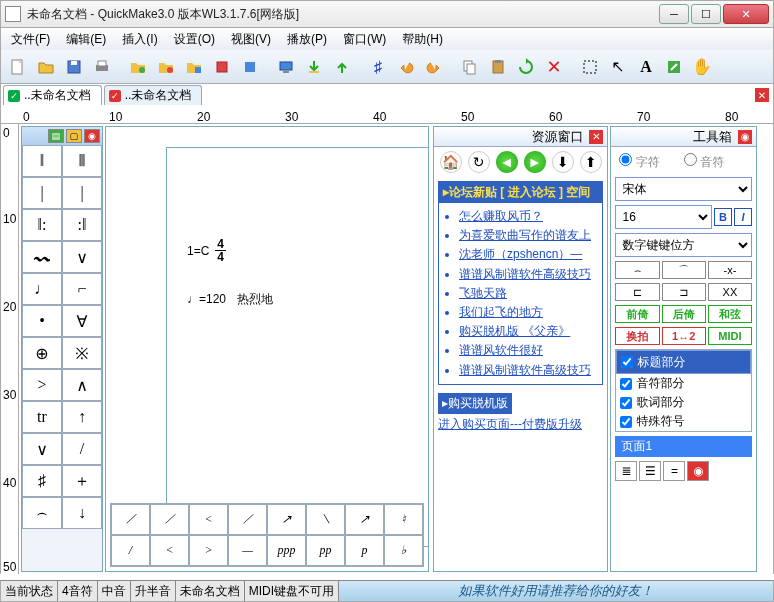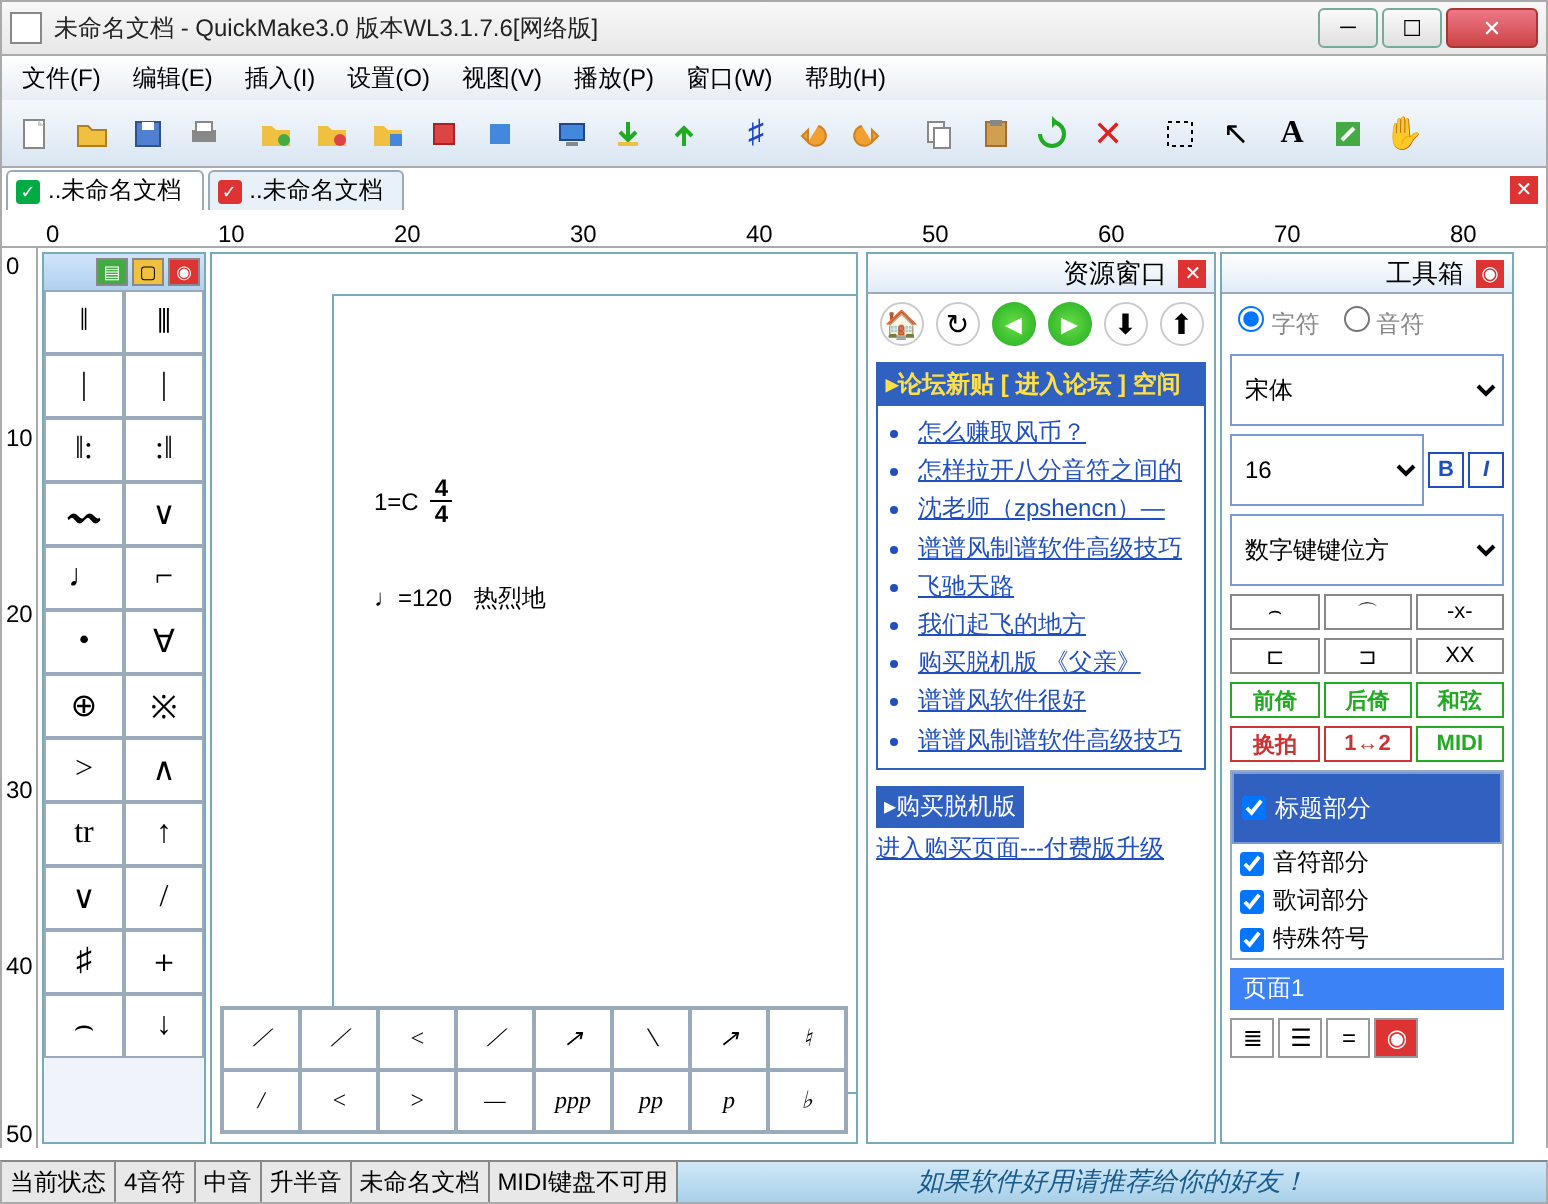--- a/index.html
+++ b/index.html
@@ -66,22 +66,22 @@
 
 .res-section { border: 1px solid #3060c0; margin: 4px; }
 .res-sec-head { background: #3060c0; color: #fde047; padding: 2px 4px; font-weight: bold; }
 .res-list { padding: 4px 6px; }
 .res-list li { list-style: disc; margin-left: 14px; color: #2050c0; text-decoration: underline; line-height: 1.6; cursor: pointer; }
 .res-buy { margin: 4px; }
 .res-buy-head { background: #3060c0; color: #fff; padding: 2px 4px; display: inline-block; }
 .res-buy-line { color: #2050c0; text-decoration: underline; padding: 2px 0; }
 
 .tool-body { padding: 4px; display: flex; flex-direction: column; gap: 4px; overflow: hidden; }
-.radio-row { display: flex; gap: 12px; padding: 2px 4px; color: #888; }
-.sel { width: 100%; height: 36px; border: 1px solid #7a9bd8; background: #fff; padding: 0 2px; }
+.radio-row { display: flex; gap: 24px; padding: 2px 4px; color: #888; }
+.sel { width: 100%; height: 24px; border: 1px solid #7a9bd8; background: #fff; padding: 0 2px; }
 .row { display: flex; gap: 2px; align-items: center; }
 .sq { width: 18px; height: 18px; border: 1px solid #2050c0; color: #2050c0; display: flex; align-items: center; justify-content: center; font-weight: bold; cursor: pointer; font-size: 11px; }
 .sq.red { border-color: #c33; color: #c33; }
 .sq.green { border-color: #2a2; color: #2a2; }
 .wide { flex: 1; }
 .sym-row { display: flex; gap: 2px; }
 .sym { flex: 1; height: 18px; border: 1px solid #888; display: flex; align-items: center; justify-content: center; cursor: pointer; font-size: 11px; }
 .chk-list { border: 1px solid #9ab; }
 .chk-item { display: flex; align-items: center; gap: 4px; padding: 1px 4px; }
 .chk-item.sel { background: #3060c0; color: #fff; }
@@ -383,21 +383,21 @@
         <div class="nav-btn nav-plain">↻</div>
         <div class="nav-btn nav-green">◄</div>
         <div class="nav-btn nav-green">►</div>
         <div class="nav-btn nav-plain">⬇</div>
         <div class="nav-btn nav-plain">⬆</div>
       </div>
       <div class="res-section">
         <div class="res-sec-head">▸论坛新贴 [ 进入论坛 ]  空间</div>
         <ul class="res-list">
           <li>怎么赚取风币？</li>
-          <li>怎样拉开八分音符之间的</li>
+          <li>为喜爱歌曲写作的谱友上</li>
           <li>沈老师（zpshencn）—</li>
           <li>谱谱风制谱软件高级技巧</li>
           <li>飞驰天路</li>
           <li>我们起飞的地方</li>
           <li>购买脱机版 《父亲》</li>
           <li>谱谱风软件很好</li>
           <li>谱谱风制谱软件高级技巧</li>
         </ul>
       </div>
       <div class="res-buy">

